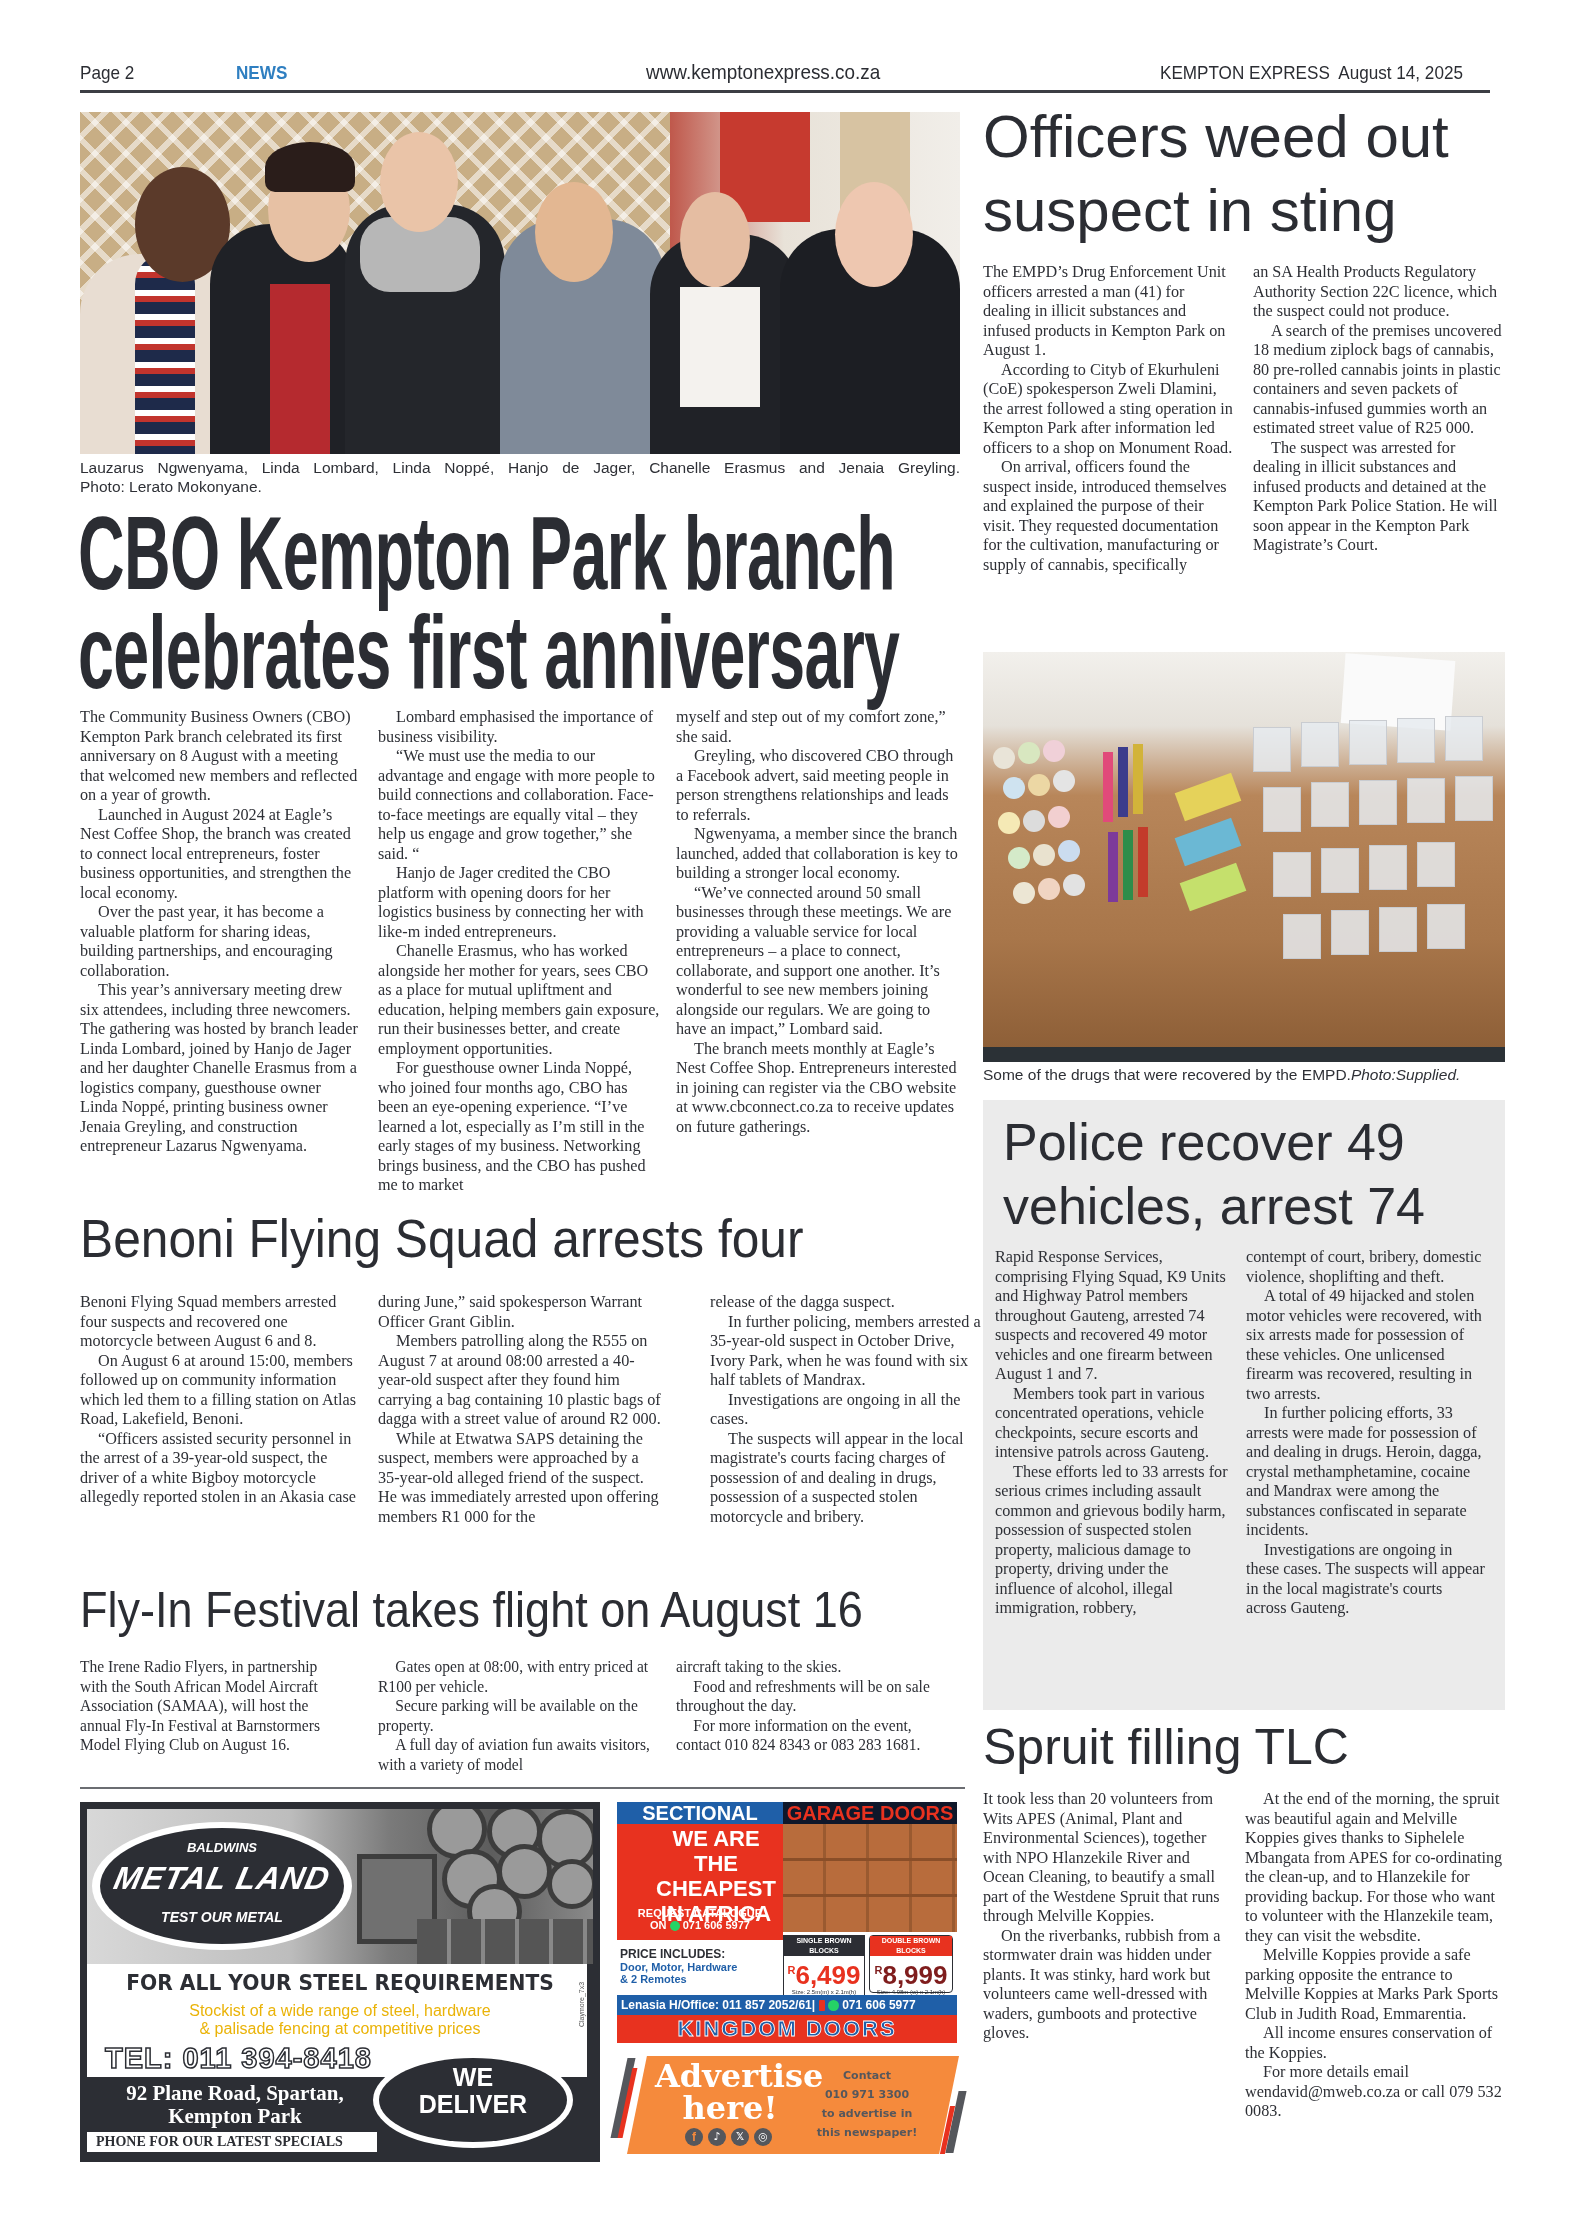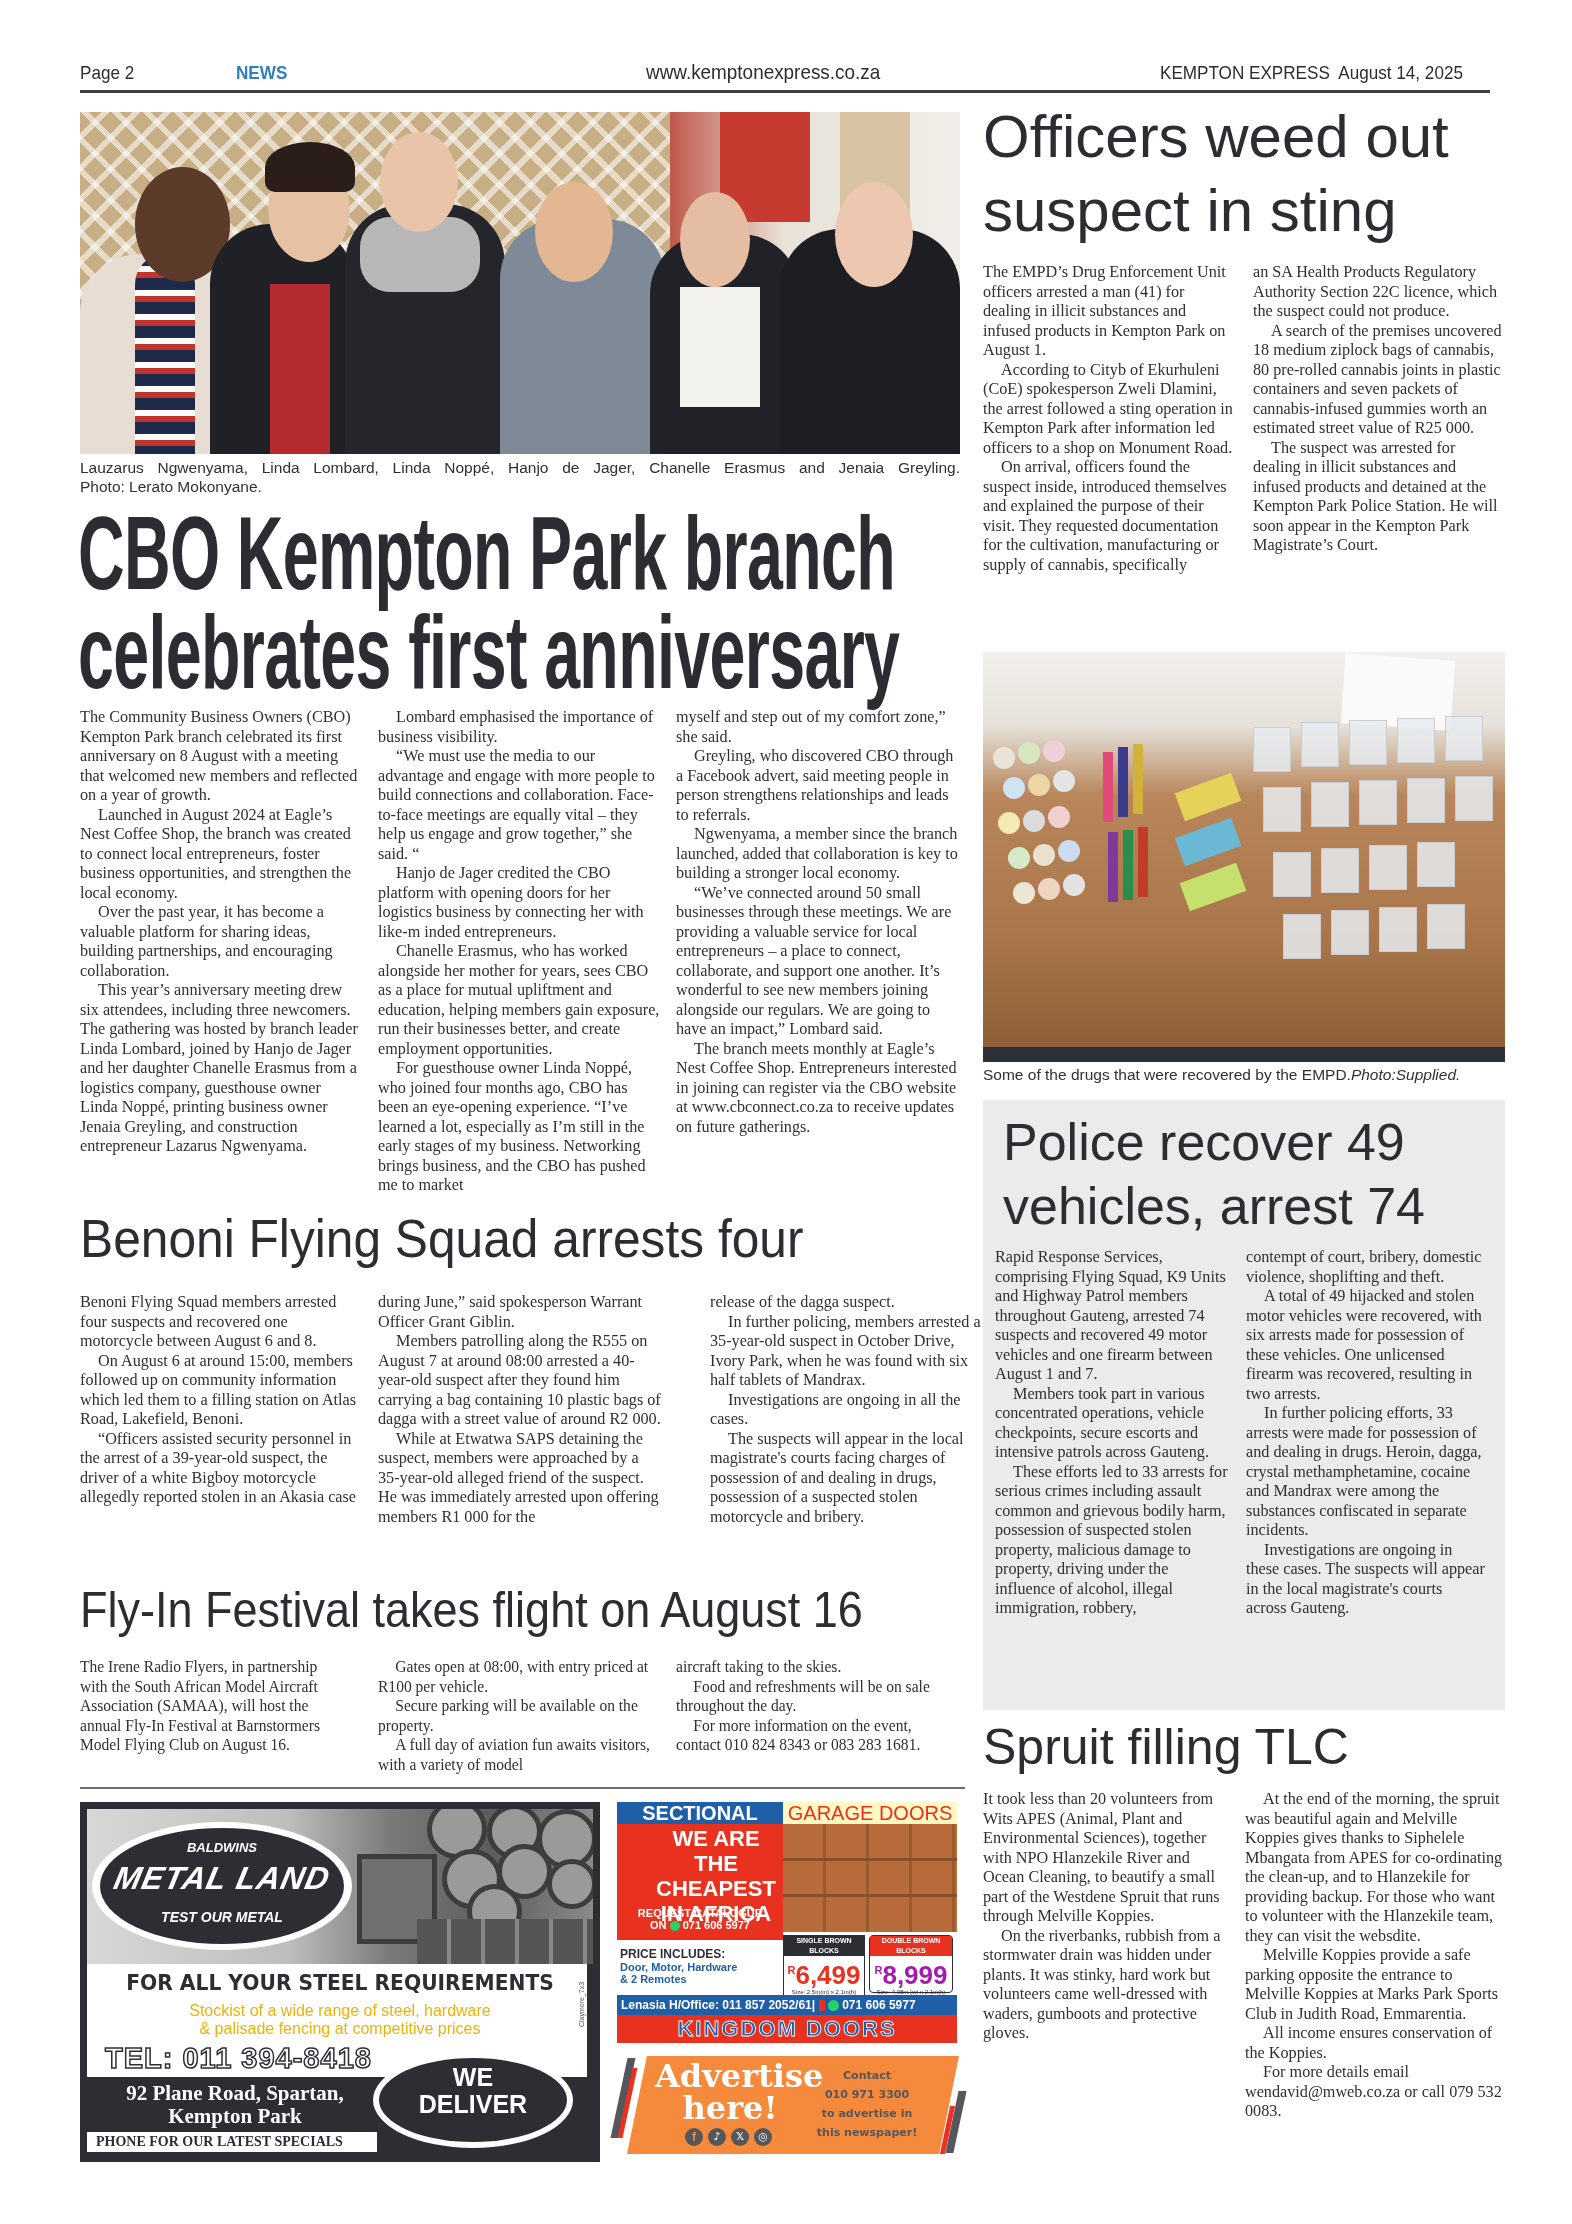--- a/index.html
+++ b/index.html
@@ -284,21 +284,21 @@
   <div class="abs" style="left:299px;top:262px;width:188px;text-align:center;font-family:'Liberation Sans',sans-serif;font-weight:bold;font-size:25px;line-height:27px;color:#fff;">
     <div>WE</div>
     <div>DELIVER</div>
   </div>
   <div class="abs" style="left:7px;top:330px;width:290px;height:20px;background:#fff;"></div>
   <div class="abs" style="left:16px;top:332px;font-family:'Liberation Serif',serif;font-weight:bold;font-size:14px;color:#2c2e34;">PHONE FOR OUR LATEST SPECIALS</div>
 </div>
 
 <div class="abs ad-garage">
   <div class="abs" style="left:0;top:0;width:166px;height:22px;background:#1f5fa8;color:#fff;font-family:'Liberation Sans',sans-serif;font-weight:bold;font-size:20px;line-height:22px;text-align:center;">SECTIONAL</div>
-  <div class="abs" style="left:166px;top:0;width:174px;height:22px;background:#fef9c3;color:#e8321f;font-family:'Liberation Sans',sans-serif;font-weight:normal;font-size:20px;line-height:22px;text-align:center;transform-origin:left;">GARAGE DOORS</div>
+  <div class="abs" style="left:166px;top:0;width:174px;height:22px;background:#0f172a;color:#e8321f;font-family:'Liberation Sans',sans-serif;font-weight:bold;font-size:20px;line-height:22px;text-align:center;transform-origin:left;">GARAGE DOORS</div>
   <div class="abs" style="left:0;top:22px;width:166px;height:116px;background:#e8321f;"></div>
   <div class="abs" style="left:0;top:24px;width:166px;text-align:center;color:#fff;font-family:'Liberation Sans',sans-serif;font-weight:bold;font-size:22px;line-height:25px;padding-left:32px;">
     <div>WE ARE THE</div>
     <div>CHEAPEST</div>
     <div>IN AFRICA</div>
   </div>
   <div class="abs" style="left:0;top:105px;width:166px;text-align:center;color:#fff;font-family:'Liberation Sans',sans-serif;font-weight:bold;font-size:11px;line-height:12px;">
     <div>REQUEST CATALOGUE</div>
     <div><span>ON</span> <span style="display:inline-block;width:10px;height:10px;border-radius:50%;background:#25d366;vertical-align:middle;"></span> <span>071 606 5977</span></div>
   </div>
@@ -313,21 +313,21 @@
   </div>
 
   <div class="abs" style="left:166px;top:133px;width:82px;height:68px;border:1px solid #2c2e34;border-radius:0;">
     <div style="background:#2c2e34;color:#fff;font-family:'Liberation Sans',sans-serif;font-weight:bold;font-size:7px;text-align:center;line-height:10px;">SINGLE BROWN BLOCKS</div>
     <div style="color:#e8321f;font-family:'Liberation Sans',sans-serif;font-weight:bold;font-size:26px;line-height:28px;text-align:center;"><sup style="font-size:11px;">R</sup><span>6,499</span></div>
     <div style="font-family:'Liberation Sans',sans-serif;font-size:6px;text-align:center;">Size: 2.5m(m) x 2.1m(h)</div>
   </div>
 
   <div class="abs" style="left:252px;top:133px;width:84px;height:58px;border:1px solid #2c2e34;border-radius:4px;">
     <div style="background:#e8321f;color:#fff;font-family:'Liberation Sans',sans-serif;font-weight:bold;font-size:7px;text-align:center;line-height:10px;">DOUBLE BROWN BLOCKS</div>
-    <div style="color:#a21caf;font-family:'Liberation Sans',sans-serif;font-weight:bold;font-size:26px;line-height:28px;text-align:center;"><sup style="font-size:11px;">R</sup><span>8,999</span></div>
+    <div style="color:#7f1d1d;font-family:'Liberation Sans',sans-serif;font-weight:bold;font-size:26px;line-height:28px;text-align:center;"><sup style="font-size:11px;">R</sup><span>8,999</span></div>
     <div style="font-family:'Liberation Sans',sans-serif;font-size:6px;text-align:center;">Size: 4.98m (w) x 2.1m(h)</div>
   </div>
   <div class="abs" style="left:0;top:193px;width:340px;height:20px;background:#1f5fa8;color:#fff;font-family:'Liberation Sans',sans-serif;font-weight:bold;font-size:12px;line-height:20px;padding-left:4px;white-space:nowrap;">
     <span>Lenasia H/Office: 011 857 2052/61|</span>
     <span style="display:inline-block;width:6px;height:11px;background:#e8321f;vertical-align:middle;border-radius:1px;"></span>
     <span style="display:inline-block;width:11px;height:11px;border-radius:50%;background:#25d366;vertical-align:middle;"></span>
     <span>071 606 5977</span>
   </div>
   <div class="abs" style="left:0;top:213px;width:340px;height:28px;background:#e8321f;"></div>
   <div class="abs" style="left:0;top:213px;width:340px;text-align:center;font-family:'Liberation Sans',sans-serif;font-weight:bold;font-size:22px;line-height:28px;color:#1f5fa8;letter-spacing:2px;-webkit-text-stroke:0.8px #ffffff;">KINGDOM DOORS</div>

